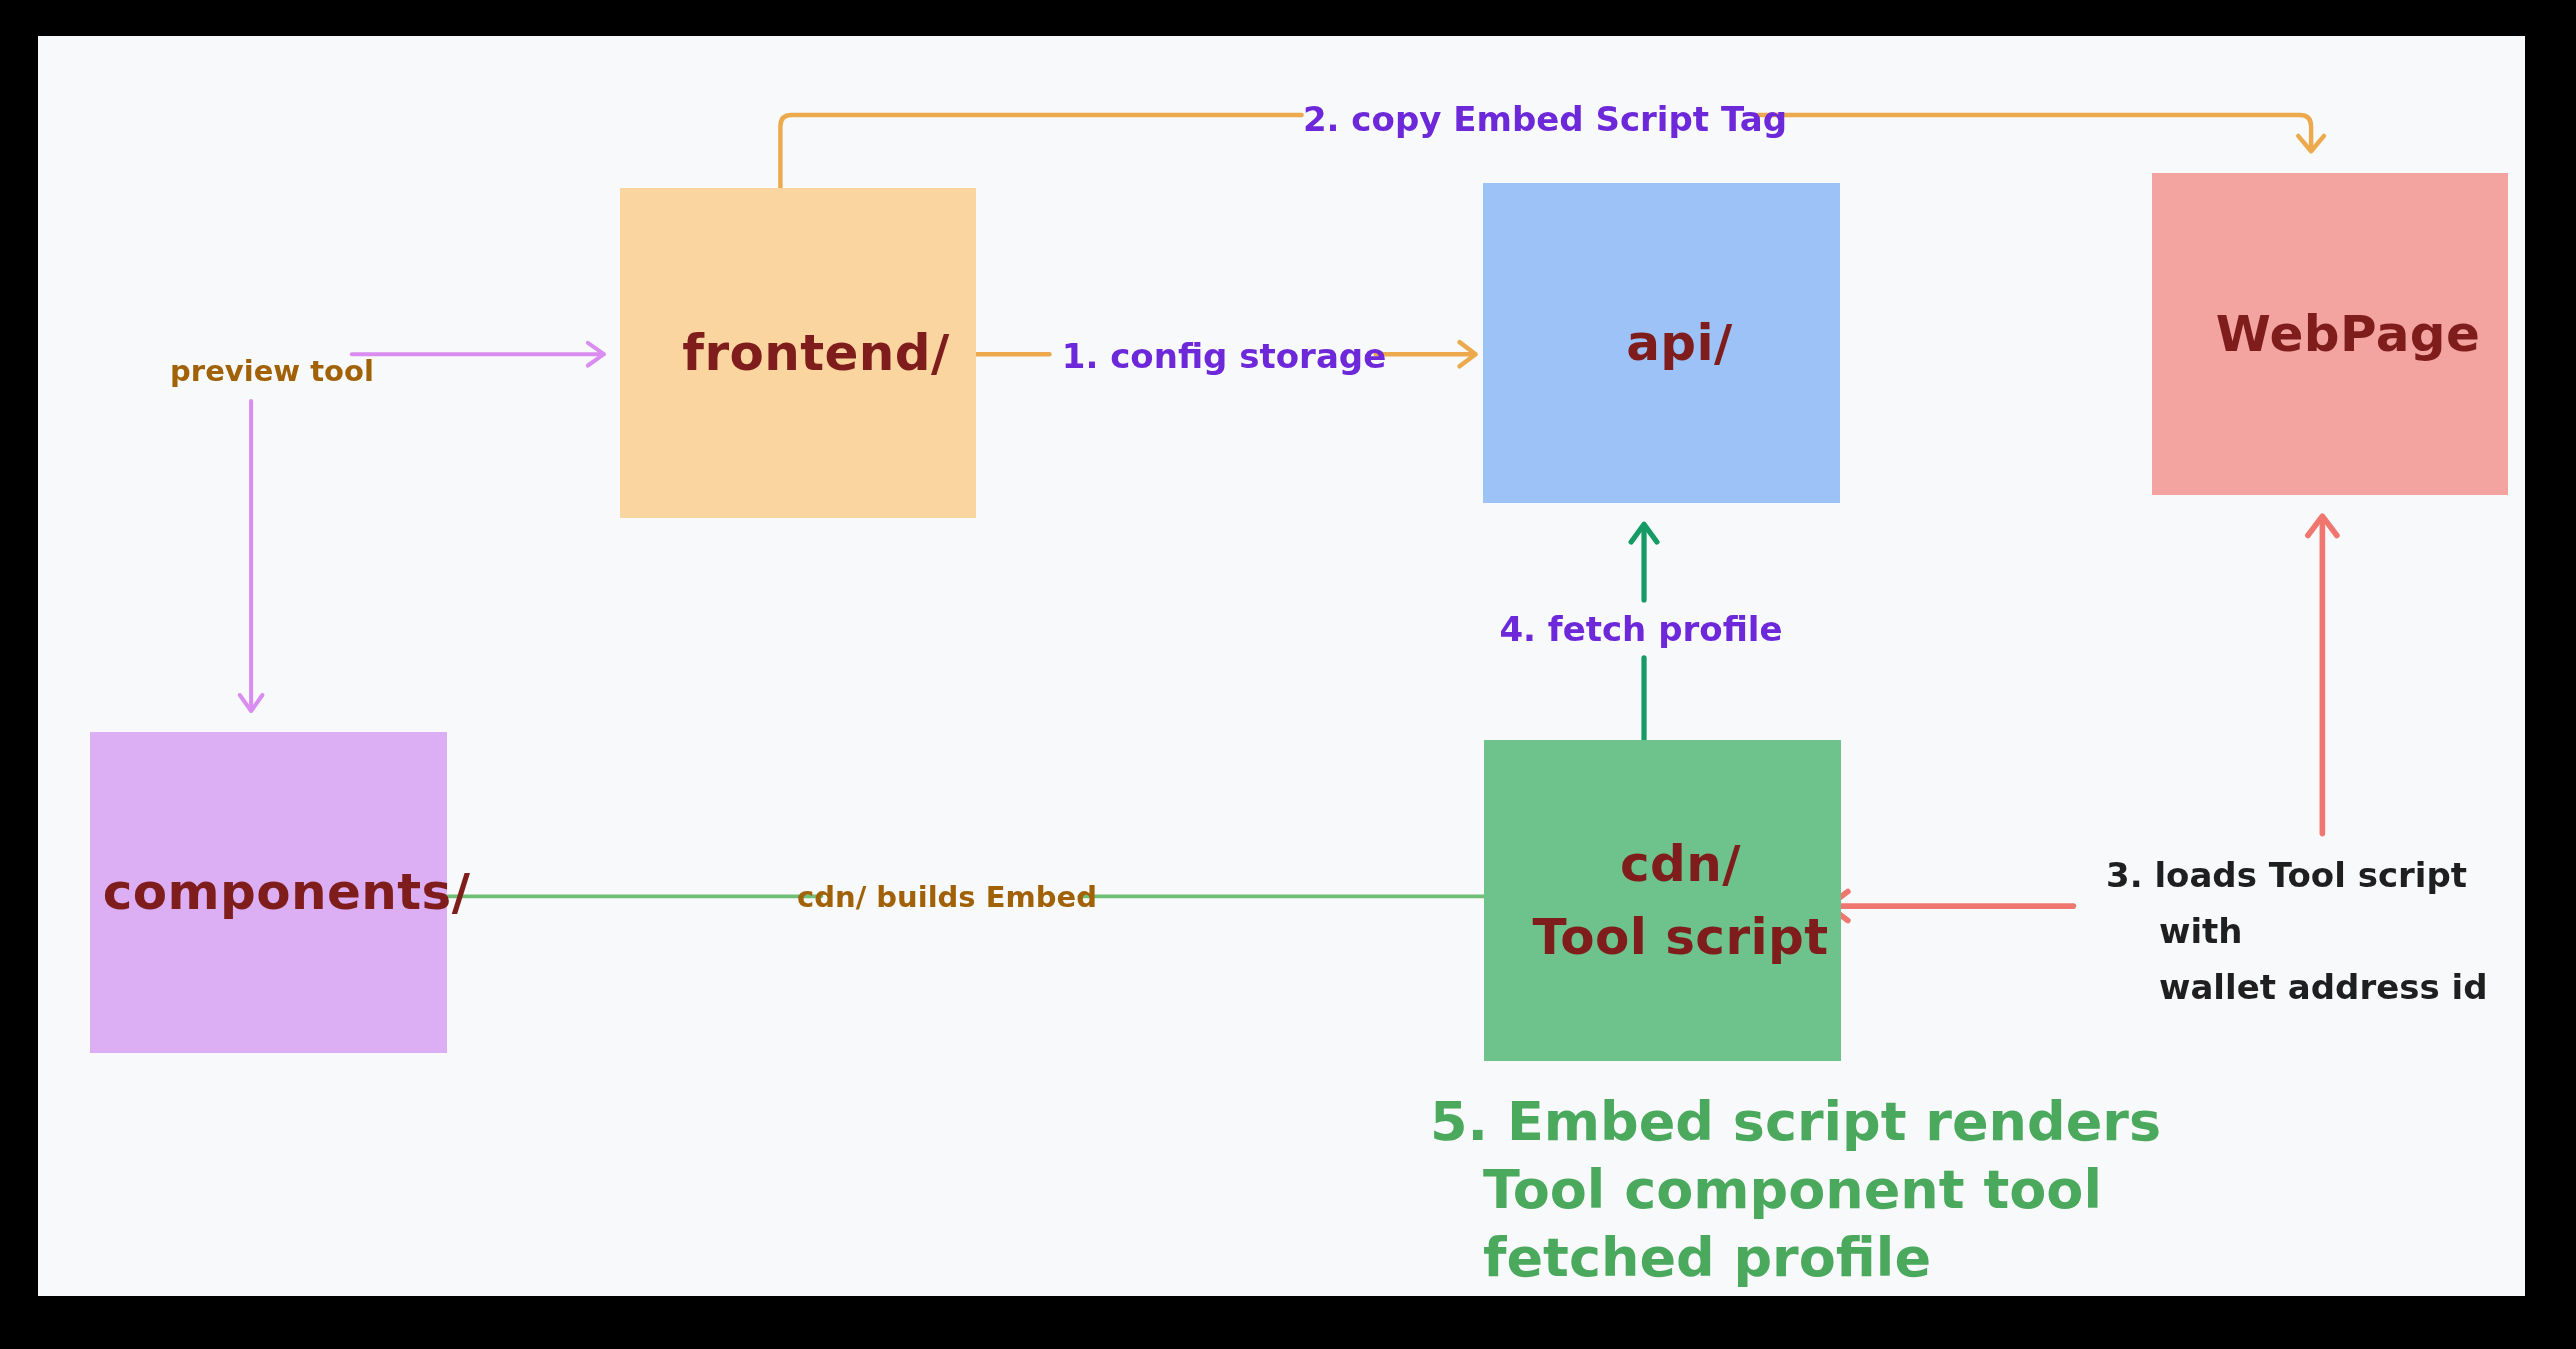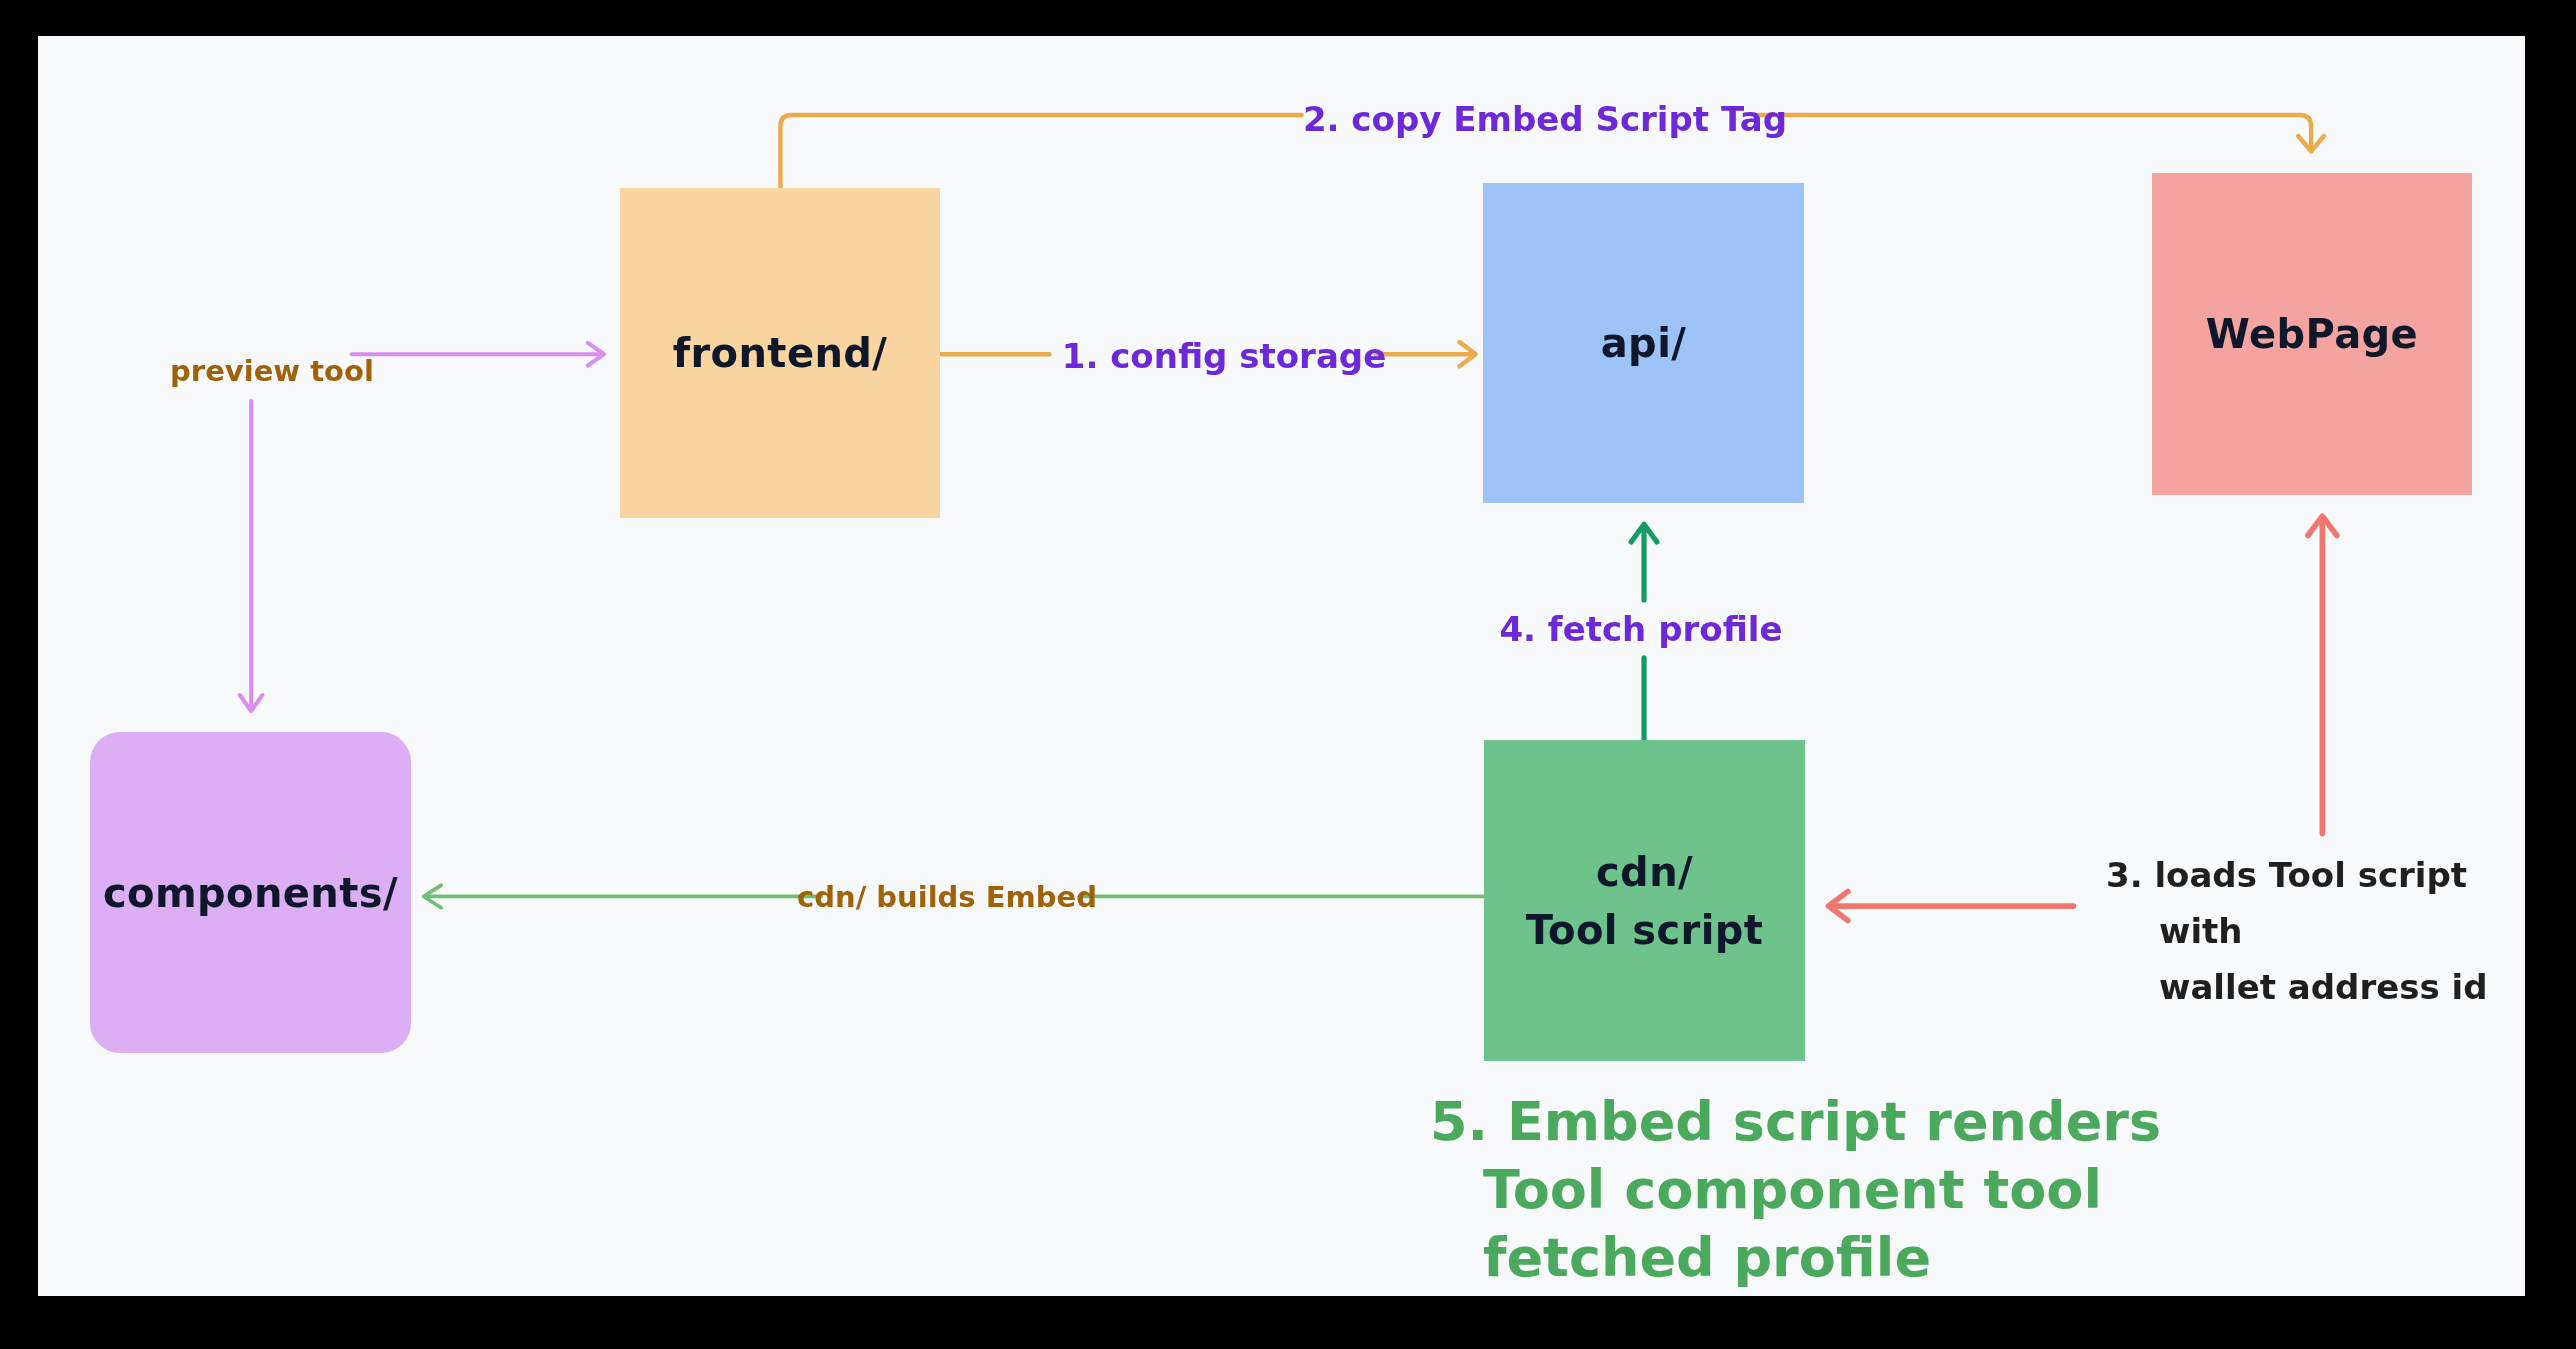--- a/index.html
+++ b/index.html
@@ -1,29 +1,29 @@
 <!DOCTYPE html>
 <html style="font-size:13px"><head>
 <meta charset="utf-8">
 <style>
   html,body{margin:0;padding:0;background:#000;}
   body{width:2576px;height:1350px;position:relative;font-family:"DejaVu Sans",sans-serif;}
   #canvas{position:absolute;left:38px;top:36px;width:2487px;height:1260px;background:#f8f9fb;overflow:hidden;}
   svg.overlay{position:absolute;left:0;top:0;width:2487px;height:1260px;}
 
   .node{position:absolute;display:flex;align-items:center;justify-content:center;
-        text-align:center;font-size:40px;font-weight:600;color:#0f172a;letter-spacing:0.4px;}
+        text-align:center;font-size:50px;font-weight:600;color:#7f1d1d;letter-spacing:0.4px;padding-left:36px;}
   .node::after{content:"";position:absolute;left:8px;right:13px;bottom:-9.7px;height:9.7px;
         background:#e2e3e5;border-radius:1.6px;z-index:-1;}
   .node .lbl{line-height:1.45;}
 
   #node-frontend  {left:582px; top:152px; width:320px;height:330px;background:#fbd5a0;}
   #node-api       {left:1445px;top:147px; width:321px;height:320px;background:#9cc2f7;}
   #node-webpage   {left:2114px;top:137px; width:320px;height:322px;background:#f4a4a0;}
-  #node-components{left:52px;  top:696px; width:321px;height:321px;background:#dcaef3;border-radius:30px;}
+  #node-components{left:52px;  top:696px; width:321px;height:321px;background:#dcaef3;}
   #node-cdn       {left:1446px;top:704px; width:321px;height:321px;background:#6ec28c;}
 
   .edge-label{position:absolute;transform:translate(-50%,-50%);white-space:nowrap;
         font-size:34px;font-weight:600;color:#6d28d9;}
   .edge-label.gray{font-size:29px;color:#a16207;}
 
   #lbl-copy-embed   {left:1507px;top:83px;}
   #lbl-config       {left:1186px;top:320px;}
   #lbl-fetch-profile{left:1603px;top:593px;}
   #lbl-preview-tool {left:234px; top:335px;}

